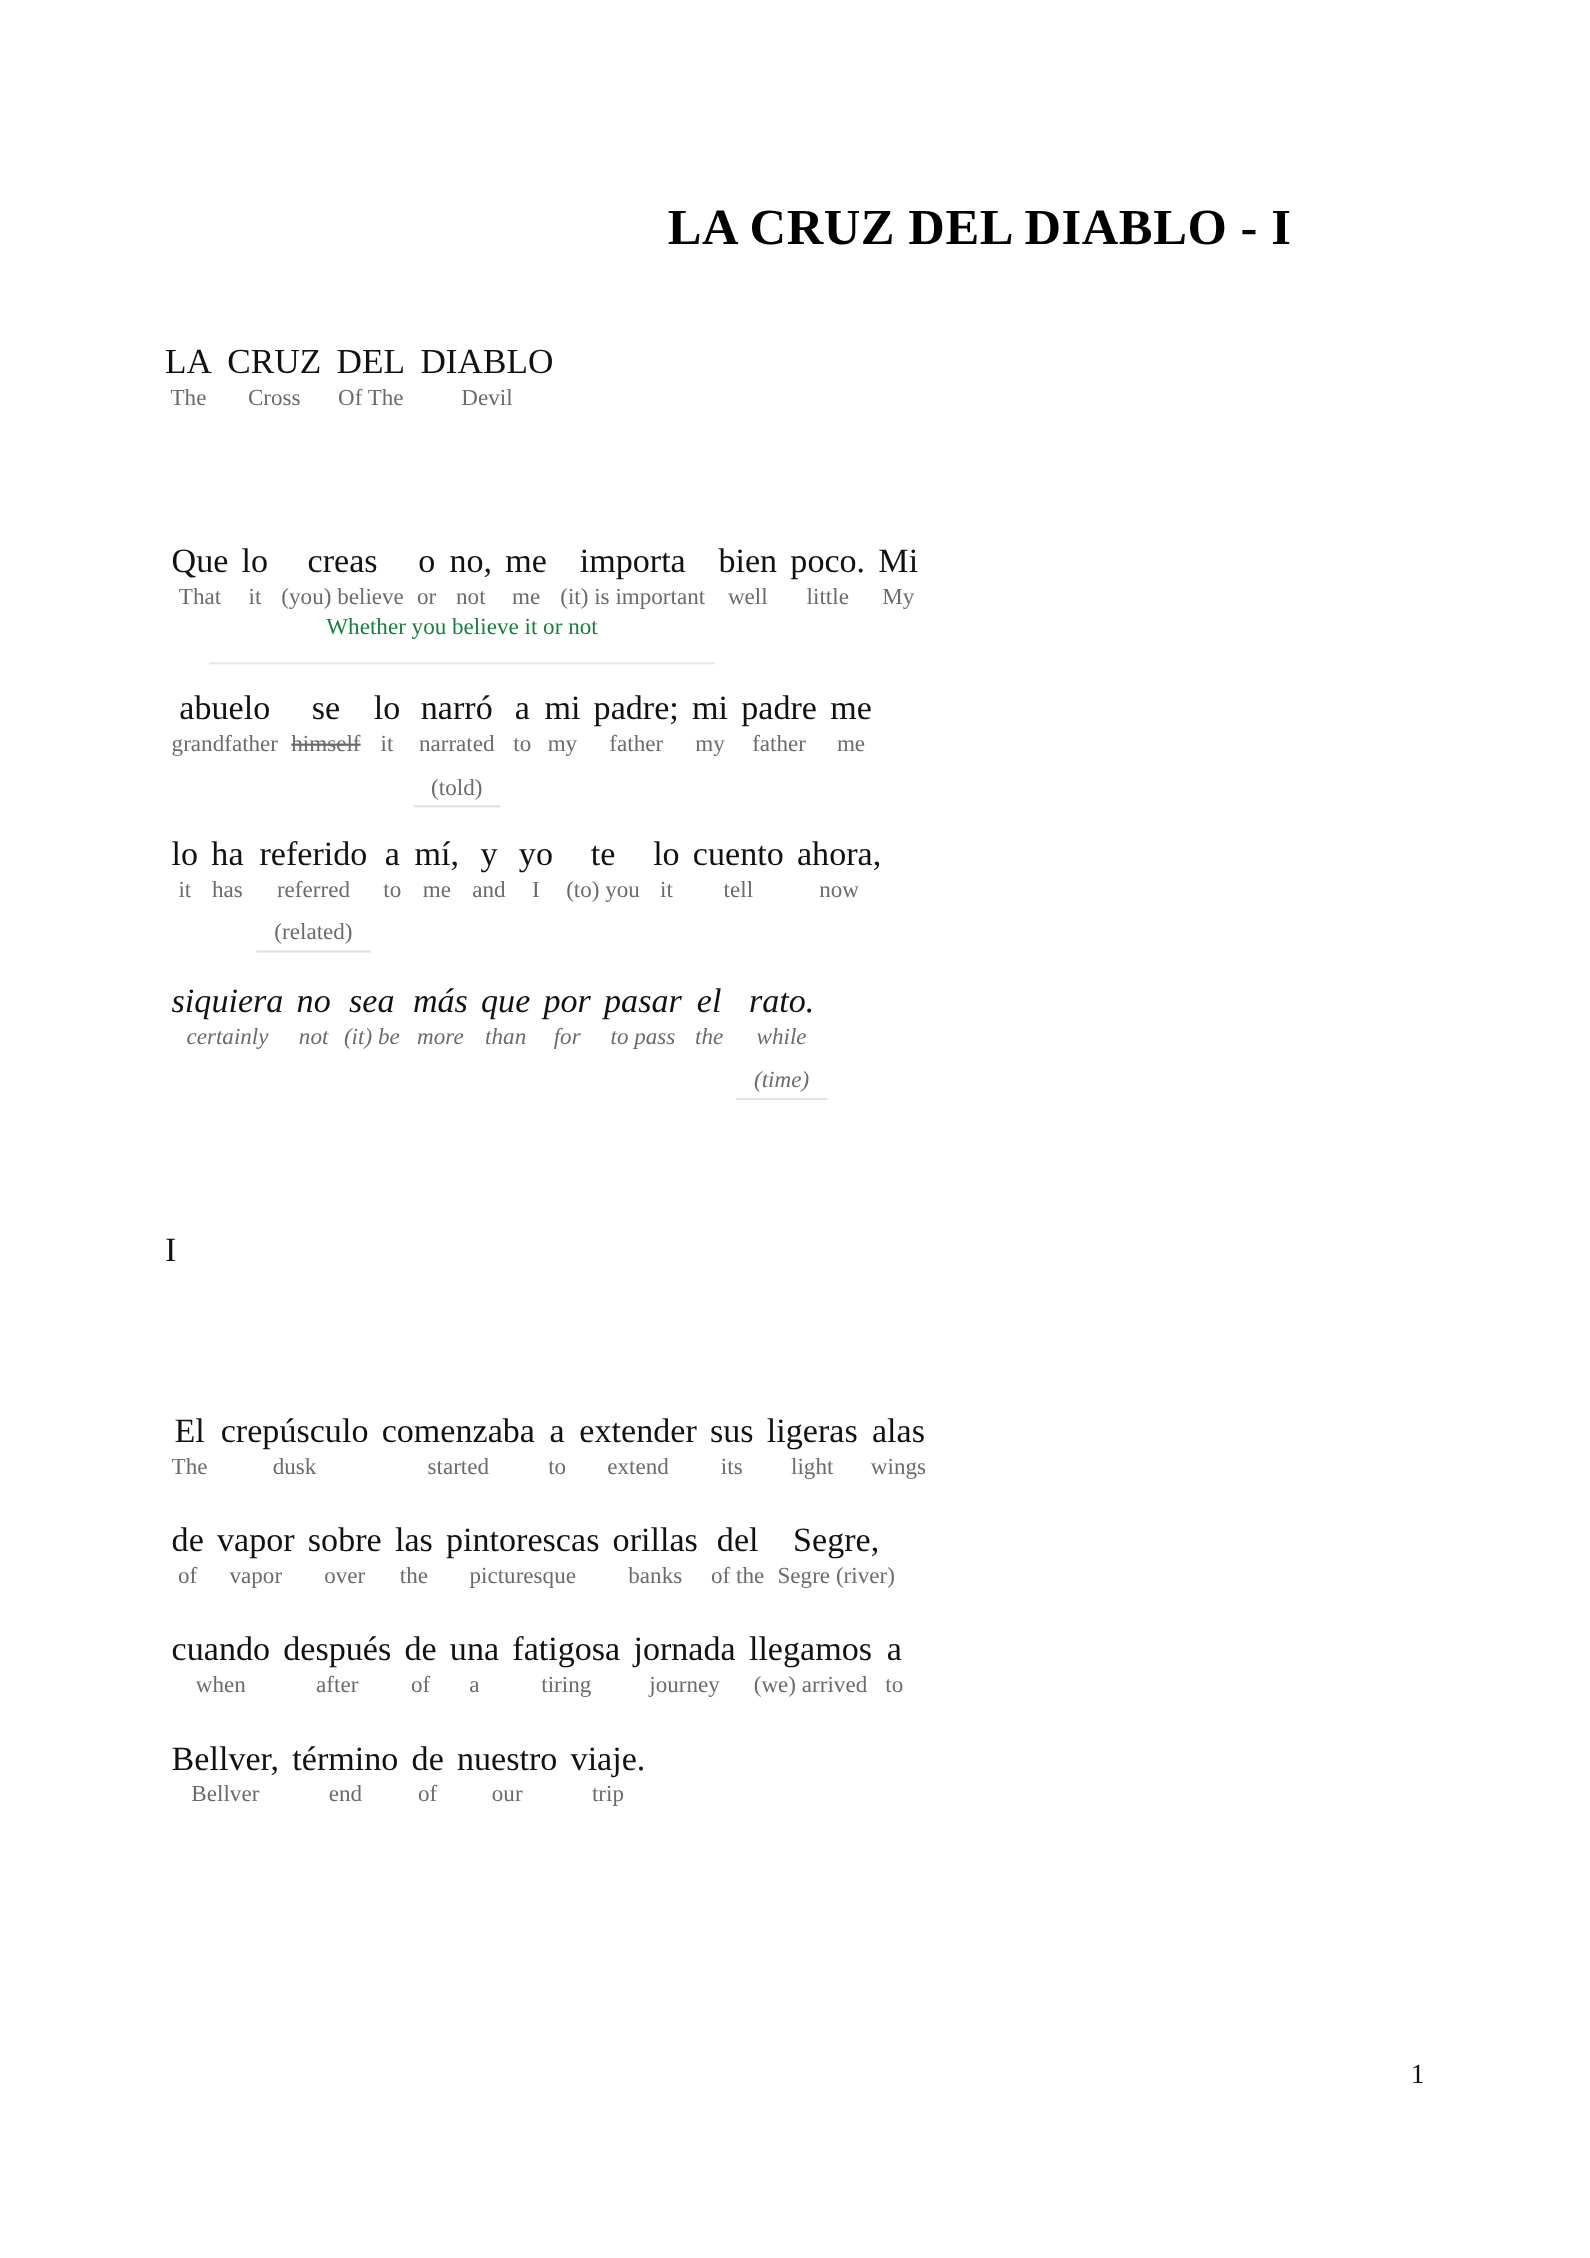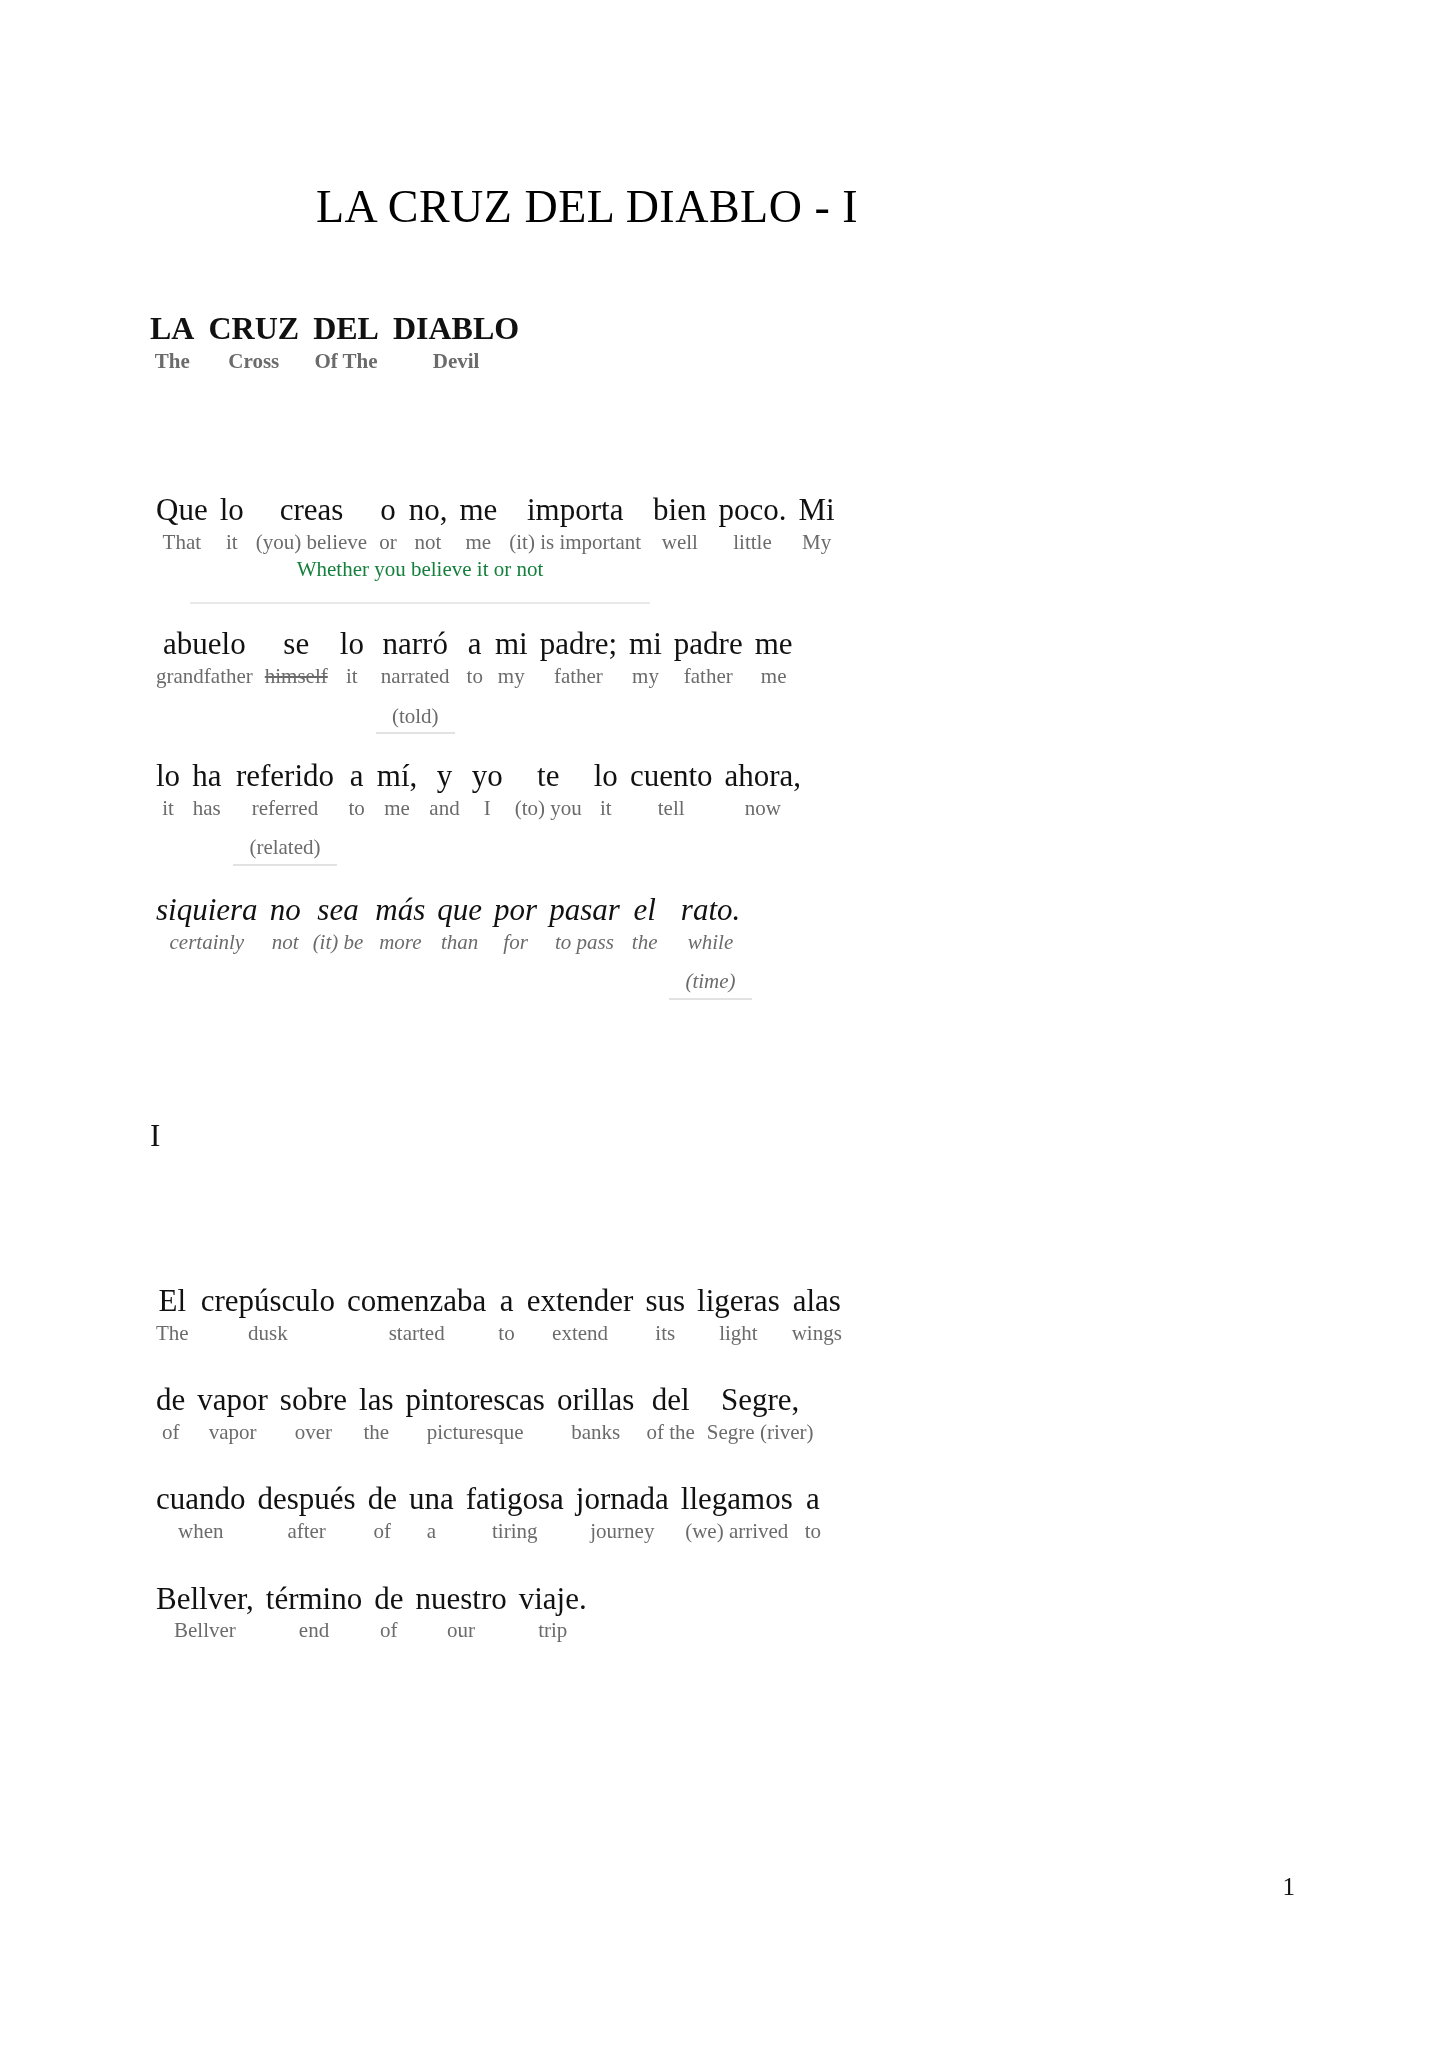--- a/index.html
+++ b/index.html
@@ -25,23 +25,23 @@
     box-sizing: border-box;
     padding: 0;
   }
 
   
   .doc-title {
     position: absolute;
     left: 0;
     top: 182px;
     width: 1174px;
-    text-align: center;
+    text-align: right;
     font-size: 46px;
-    font-weight: normal;
+    font-weight: bold;
     letter-spacing: 0.5px;
     color: #000;
     line-height: 1.1;
   }
 
   
   .block {
     position: absolute;
     left: 150px;
     width: 1180px;
@@ -119,21 +119,21 @@
 
   
   .header-block {
     position: absolute;
     left: 150px;
     top: 310px;
   }
   .header-block .line { justify-content: flex-start; }
   .header-block .src { font-size: 32px; }
   .header-block .gloss { font-size: 21px; }
-  .header-block .wordcol { padding: 0 14px 0 0; font-weight: bold; }
+  .header-block .wordcol { padding: 0 14px 0 0; }
 
   
   .section-num {
     position: absolute;
     left: 150px;
     font-size: 31px;
     color: #111;
   }
 
   

